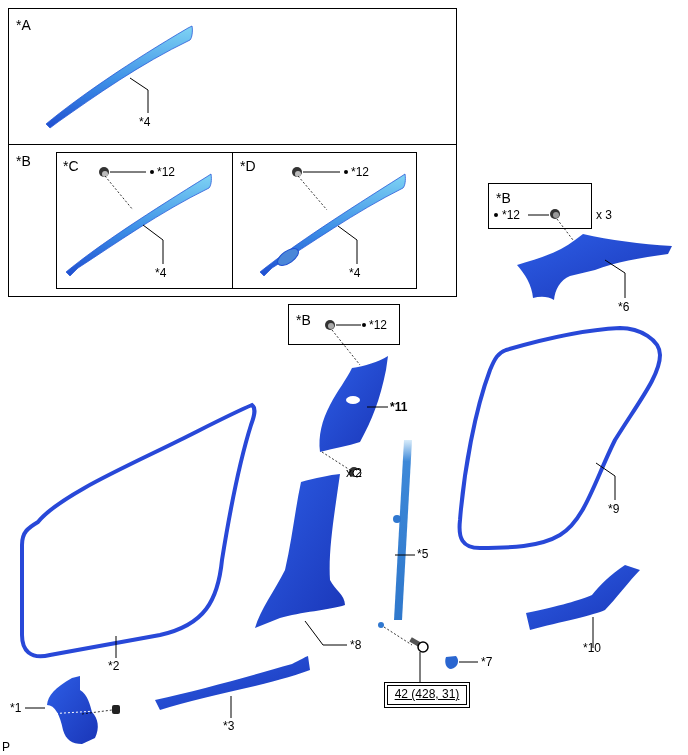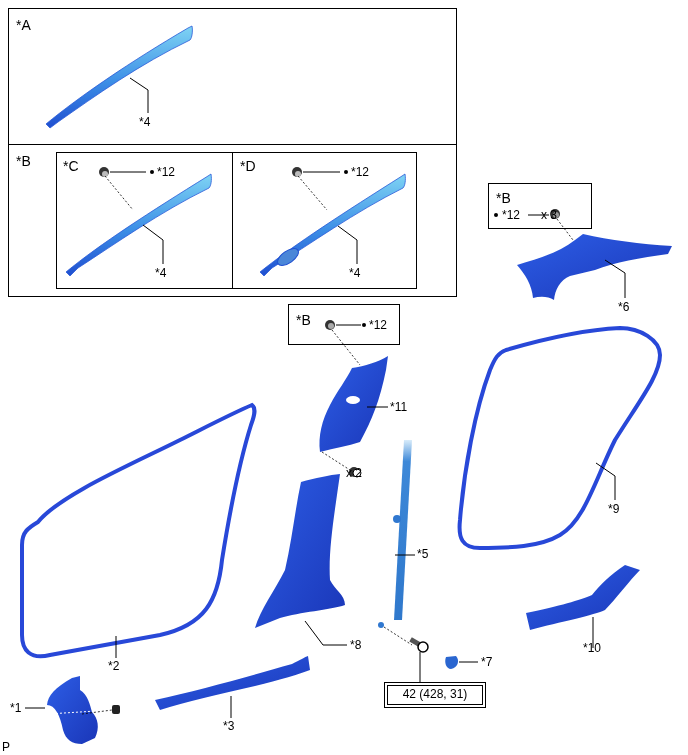--- a/index.html
+++ b/index.html
@@ -166,33 +166,33 @@
   <line x1="231" y1="696" x2="231" y2="718" stroke="#000" stroke-width="1"></line>
 </svg>
 
 <span class="lbl" style="left:139px;top:116px;">*4</span>
 <span class="lbl" style="left:157px;top:166px;">*12</span>
 <span class="lbl" style="left:155px;top:267px;">*4</span>
 <span class="lbl" style="left:351px;top:166px;">*12</span>
 <span class="lbl" style="left:349px;top:267px;">*4</span>
 
 <span class="lbl" style="left:502px;top:209px;">*12</span>
-<span class="lbl" style="left:541px;top:209px;">x 3</span>
+<span class="lbl" style="left:596px;top:209px;">x 3</span>
 <span class="lbl" style="left:618px;top:301px;">*6</span>
 
 <span class="lbl" style="left:369px;top:319px;">*12</span>
-<span class="lbl" style="left:390px;top:401px;">*11</span>
+<span class="lbl" style="left:390px;top:401px;font-weight:bold;">*11</span>
 <span class="lbl" style="left:346px;top:467px;">x 2</span>
 
 <span class="lbl" style="left:608px;top:503px;">*9</span>
 <span class="lbl" style="left:417px;top:548px;">*5</span>
 <span class="lbl" style="left:350px;top:639px;">*8</span>
 <span class="lbl" style="left:108px;top:660px;">*2</span>
 <span class="lbl" style="left:481px;top:656px;">*7</span>
 <span class="lbl" style="left:583px;top:642px;">*10</span>
 <span class="lbl" style="left:10px;top:702px;">*1</span>
 <span class="lbl" style="left:223px;top:720px;">*3</span>
 
-<div class="torque" style="left:384px;top:682px;width:102px;height:26px;">
+<div class="torque" style="left:384px;top:682px;width:86px;height:26px;text-decoration:underline;">
   <div class="torque-inner">42 (428, 31)</div>
 </div>
 
 <span class="lbl" style="left:2px;top:741px;">P</span>
 
 </body></html>

